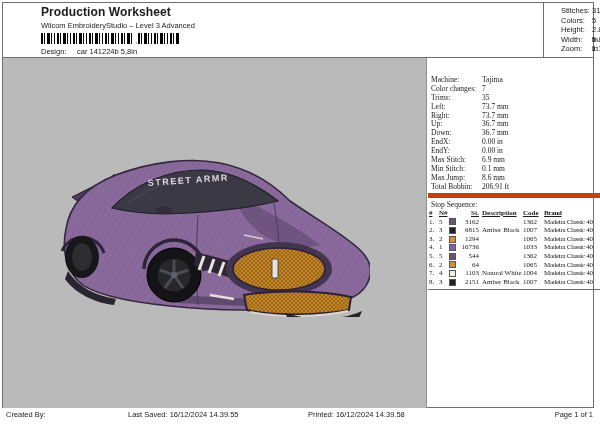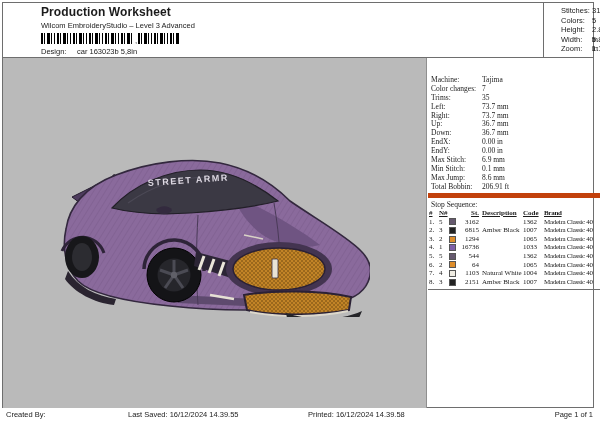--- a/index.html
+++ b/index.html
@@ -67,21 +67,21 @@
       <div class="hdr-left">
         <div class="title">Production Worksheet</div>
         <div class="subtitle">Wilcom EmbroideryStudio – Level 3 Advanced</div>
         <div class="barcode-row">
           <span class="barcode bc1"></span>
           <span class="bc-comma">,</span>
           <span class="barcode bc2"></span>
         </div>
         <div class="kv">
           <span class="lbl">Design:</span>
-          <span>car 163023b 5,8in</span>
+          <span>car 141224b 5,8in</span>
         </div>
         <div class="kv">
           <span class="lbl">Colorway:</span>
           <span>Colorway 1</span>
         </div>
       </div>
 
       <div class="stats">
 
           <div class="row">

